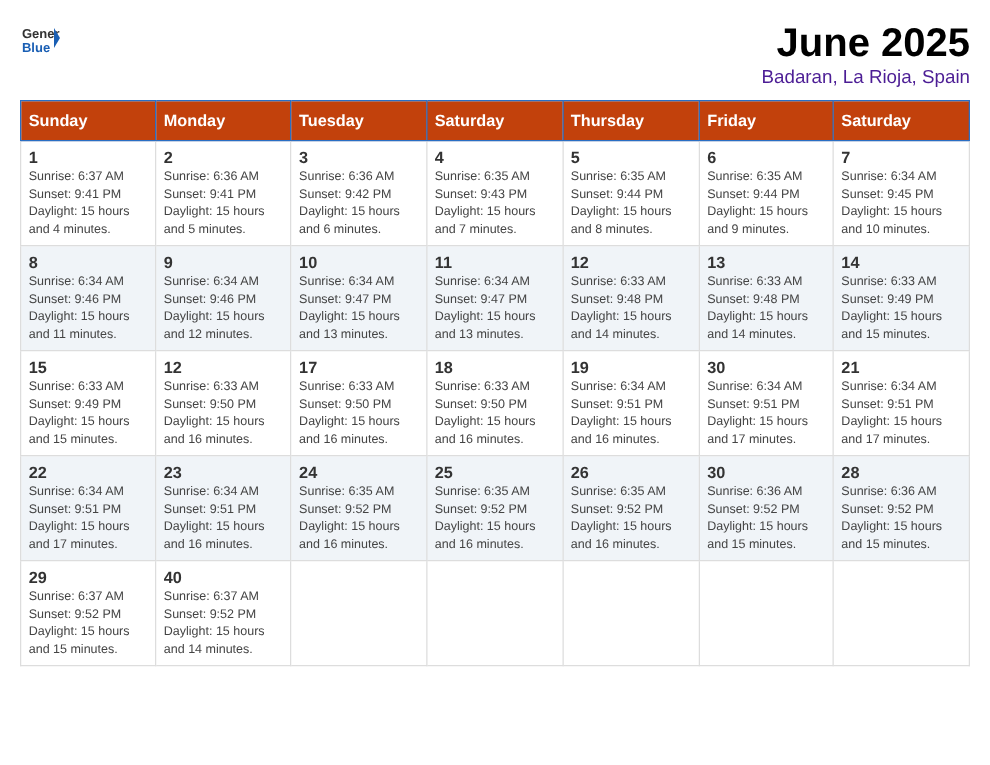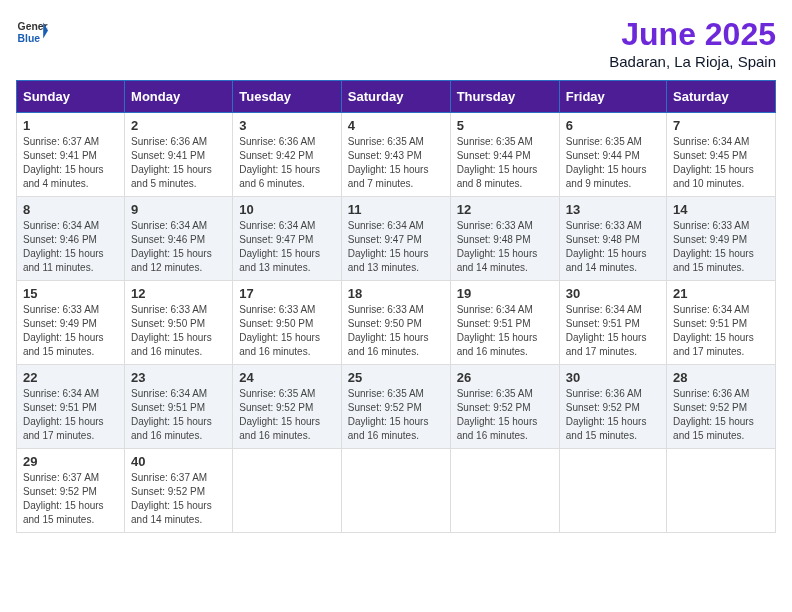--- a/index.html
+++ b/index.html
@@ -24,33 +24,33 @@
     .logo-icon {
       width: 32px;
       height: 32px;
     }
     .title-area {
       text-align: right;
     }
     .calendar-title {
       font-size: 32px;
       font-weight: bold;
-      color: #6d28d9;
+      color: #000000;
     }
     .calendar-subtitle {
       font-size: 15px;
-      color: #0f172a;
+      color: #4c1d95;
     }
     table {
       width: 100%;
       border-collapse: collapse;
       border: 1px solid #ccc;
     }
     thead tr {
-      background-color: #4c1d95;
+      background-color: #c2410c;
       color: white;
       border-radius: 13px;
     }
     thead th {
       padding: 8px 6px;
       text-align: left;
       font-size: 13px;
       font-weight: bold;
       border: 1px solid #2a6fc4;
     }

